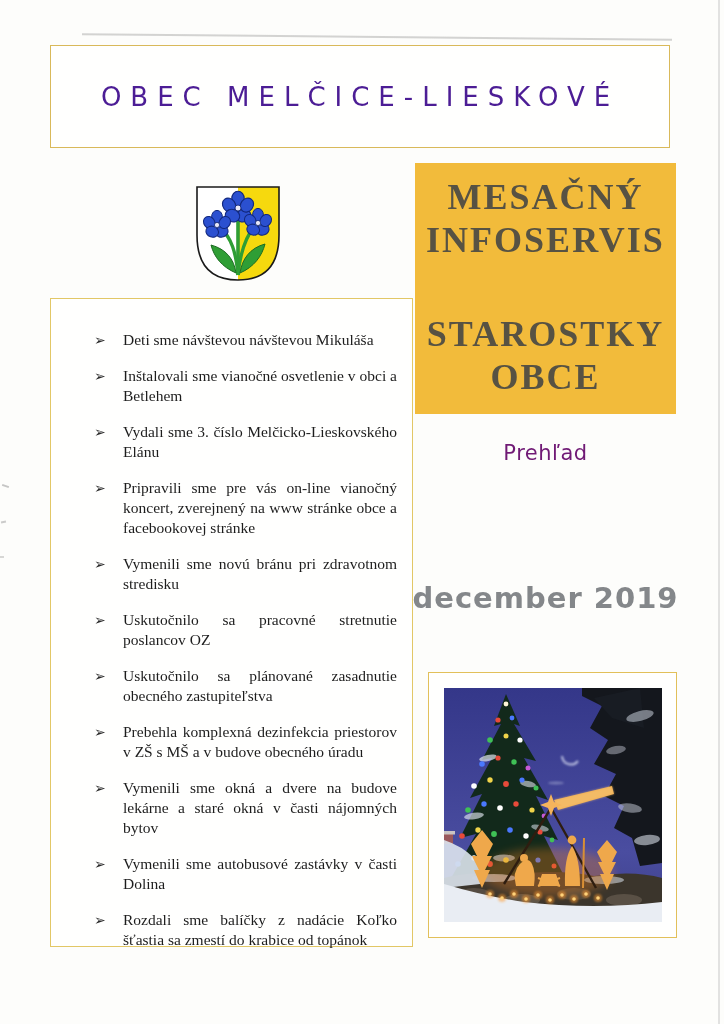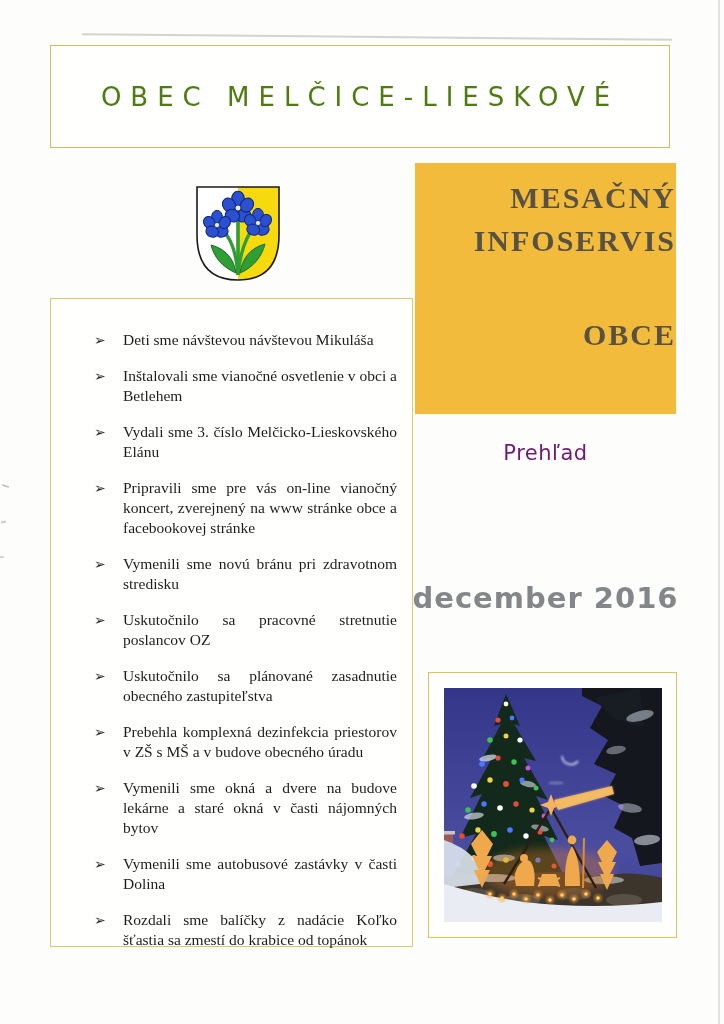--- a/index.html
+++ b/index.html
@@ -11,31 +11,31 @@
   .a-topline{left:82px;top:36px;width:590px;height:1.6px;opacity:.38;transform:rotate(.55deg);}
   .a-rightline{left:718px;top:0;width:2px;height:1024px;opacity:.45;background:#c2c2c2;}
   .a-mark1{left:2px;top:485px;width:7px;height:2px;opacity:.5;transform:rotate(18deg);}
   .a-mark2{left:1px;top:521px;width:5px;height:2px;opacity:.45;transform:rotate(-12deg);}
   .a-mark3{left:0px;top:556px;width:4px;height:2px;opacity:.35;}
 
   
   .header-box{position:absolute;left:50px;top:45px;width:620px;height:103px;
     background:#fffffe;border:1.6px solid #d9b95a;box-sizing:border-box;
     display:flex;align-items:center;justify-content:center;}
-  .header-title{font-family:"DejaVu Sans",sans-serif;font-size:26px;color:#4d7c0f;
+  .header-title{font-family:"DejaVu Sans",sans-serif;font-size:26px;color:#4c1d95;
     letter-spacing:9px;font-weight:400;white-space:nowrap;}
 
   
   .coa{position:absolute;left:192px;top:183px;width:92px;height:102px;}
 
   
   .infobox{position:absolute;left:415px;top:163px;width:261px;height:251px;
     background:#f2bb3b;text-align:center;box-sizing:border-box;padding-top:13px;}
-  .infobox .ln{font-family:"Liberation Serif",serif;font-weight:bold;font-size:30px;
-    line-height:43px;color:#575243;letter-spacing:2px;text-align:right;}
+  .infobox .ln{font-family:"Liberation Serif",serif;font-weight:bold;font-size:36px;
+    line-height:43px;color:#575243;letter-spacing:2px;}
   .infobox .gap{height:51px;}
 
   
   .list-box{position:absolute;left:50px;top:298px;width:363px;height:649px;
     background:#fffffe;border:1.6px solid #e2c766;box-sizing:border-box;}
   .events{list-style:none;margin:0;padding:31px 15px 0 43px;}
   .events li{position:relative;padding-left:29px;margin-bottom:16px;
     font-size:15.5px;line-height:20px;color:#1d1d1d;text-align:justify;}
   .events .bullet{position:absolute;left:0;top:0px;font-family:"DejaVu Sans",sans-serif;
     font-size:14px;color:#2a2a2a;}
@@ -97,20 +97,21 @@
       <use href="#flower" transform="translate(25,42)"></use>
       <use href="#flower" transform="translate(66,40)"></use>
       <path d="M5 4 H87 V52 Q87 97 46 97 Q5 97 5 52 Z" fill="none" stroke="#1a1a1a" stroke-width="1.6"></path>
     </svg>
   </div>
 
   <div class="infobox">
     <div class="ln">MESAČNÝ</div>
     <div class="ln">INFOSERVIS</div>
     <div class="gap"></div>
+    <div class="ln">STAROSTKY</div>
     <div class="ln">OBCE</div>
   </div>
 
   <div class="list-box">
     <ul class="events">
       <li><span class="bullet">➢</span><span>Deti sme návštevou návštevou Mikuláša</span></li>
       <li><span class="bullet">➢</span><span>Inštalovali sme vianočné osvetlenie v obci a Betlehem</span></li>
       <li><span class="bullet">➢</span><span>Vydali sme 3. číslo Melčicko-Lieskovského Elánu</span></li>
       <li><span class="bullet">➢</span><span>Pripravili sme pre vás on-line vianočný koncert, zverejnený na www stránke obce a facebookovej stránke</span></li>
       <li><span class="bullet">➢</span><span>Vymenili sme novú bránu pri zdravotnom stredisku</span></li>
@@ -119,21 +120,21 @@
       <li><span class="bullet">➢</span><span>Prebehla komplexná dezinfekcia priestorov v ZŠ s MŠ a v budove obecného úradu</span></li>
       <li><span class="bullet">➢</span><span>Vymenili sme okná a dvere na budove lekárne a staré okná v časti nájomných bytov</span></li>
       <li><span class="bullet">➢</span><span>Vymenili sme autobusové zastávky v časti Dolina</span></li>
       <li><span class="bullet">➢</span><span>Rozdali sme balíčky z nadácie Koľko šťastia sa zmestí do krabice od topánok</span></li>
     </ul>
   </div>
 
   <div class="overview">
     <div>Prehľad</div>
   </div>
-  <div class="month">december 2016</div>
+  <div class="month">december 2019</div>
 
   <div class="photo-box">
     <svg width="218" height="234" viewBox="0 0 218 234">
       <defs>
         <linearGradient id="sky" x1="0" y1="0" x2="0" y2="1">
           <stop offset="0" stop-color="#343789"></stop>
           <stop offset="0.7" stop-color="#4a4da0"></stop>
           <stop offset="1" stop-color="#3d3f8a"></stop>
         </linearGradient>
         <filter id="glow" x="-50%" y="-50%" width="200%" height="200%">

